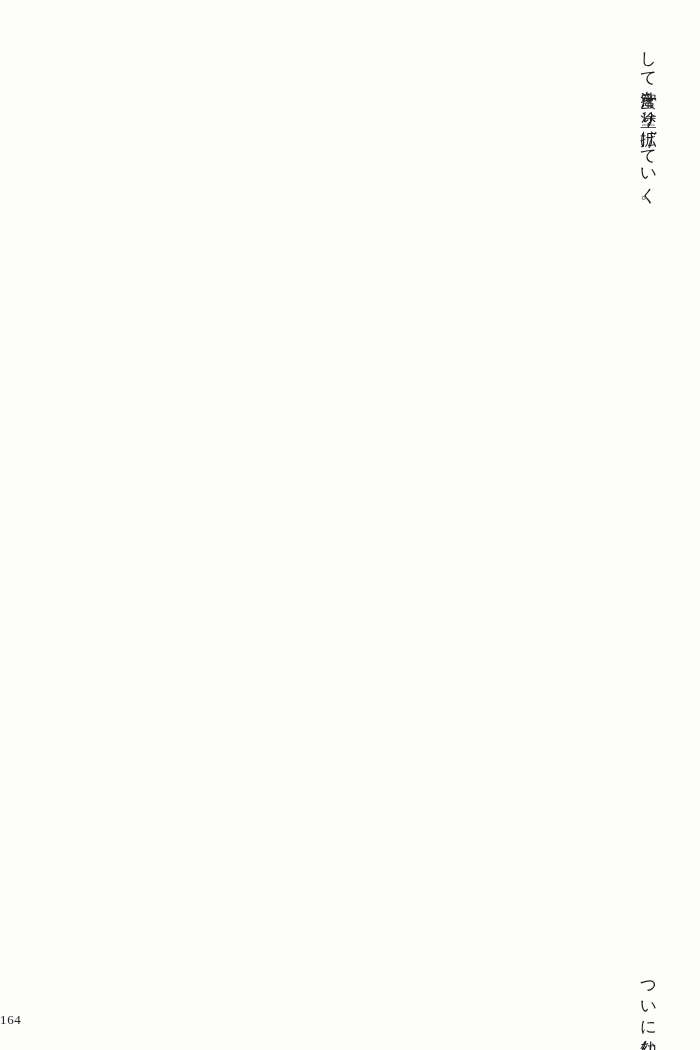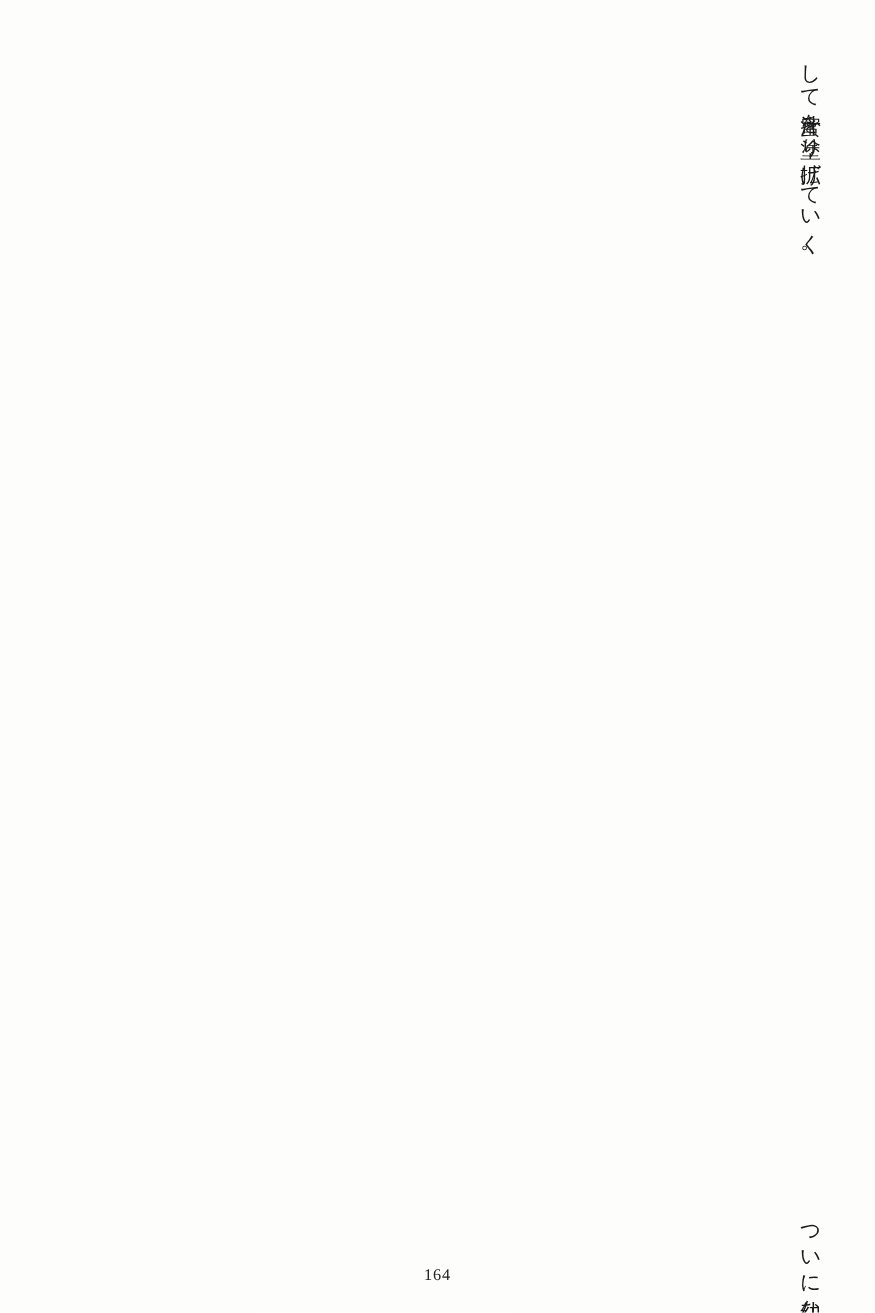--- a/index.html
+++ b/index.html
@@ -56,21 +56,20 @@
   #text-block .col {
     flex: 0 0 auto;
     width: 29px;
   }
 
   #page-number {
     position: absolute;
     bottom: 22px;
     left: 0;
     right: 0;
-    text-align: center;
     font-size: 13px;
     font-family: "Liberation Serif", "DejaVu Serif", serif;
     color: #222;
     letter-spacing: 0.05em;
   }
 </style>
 </head>
 <body>
 
 <div id="page">

